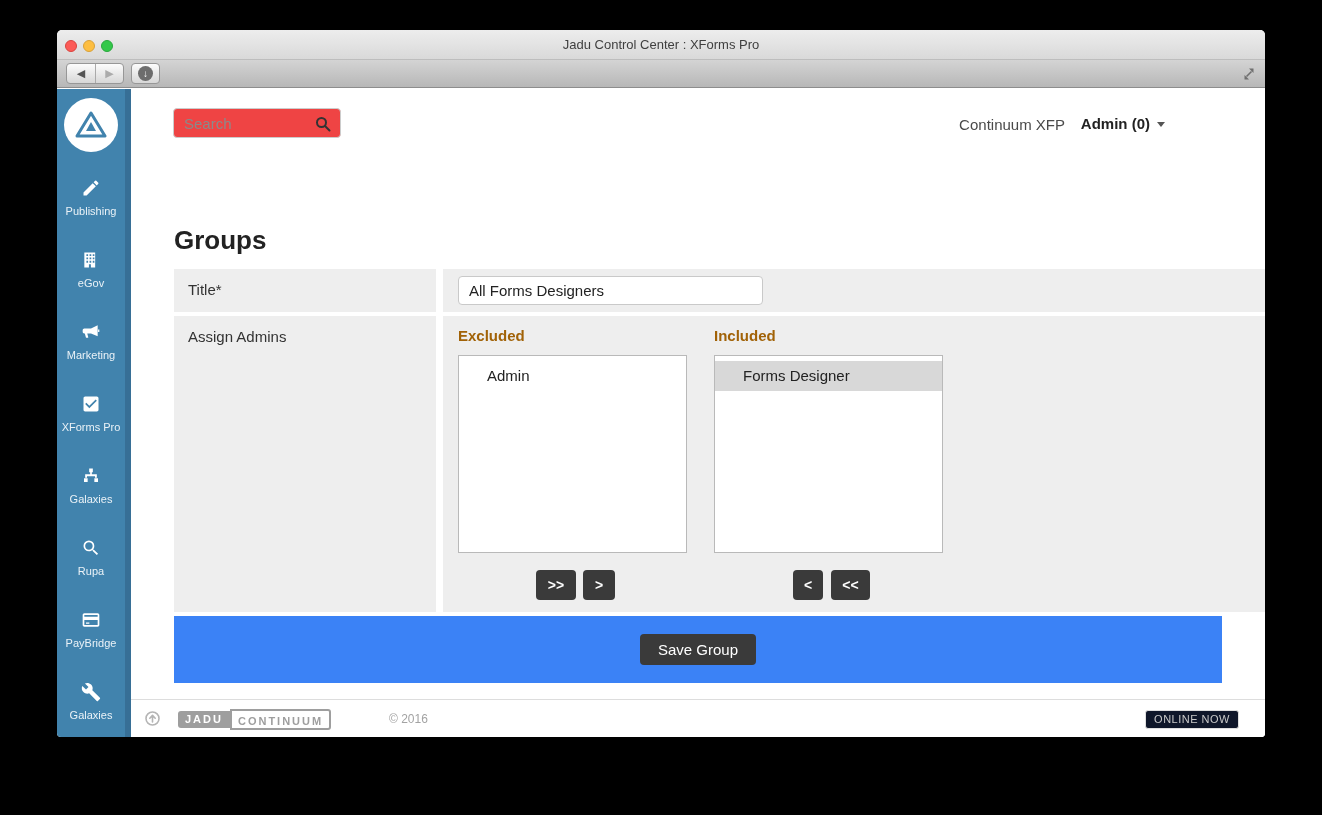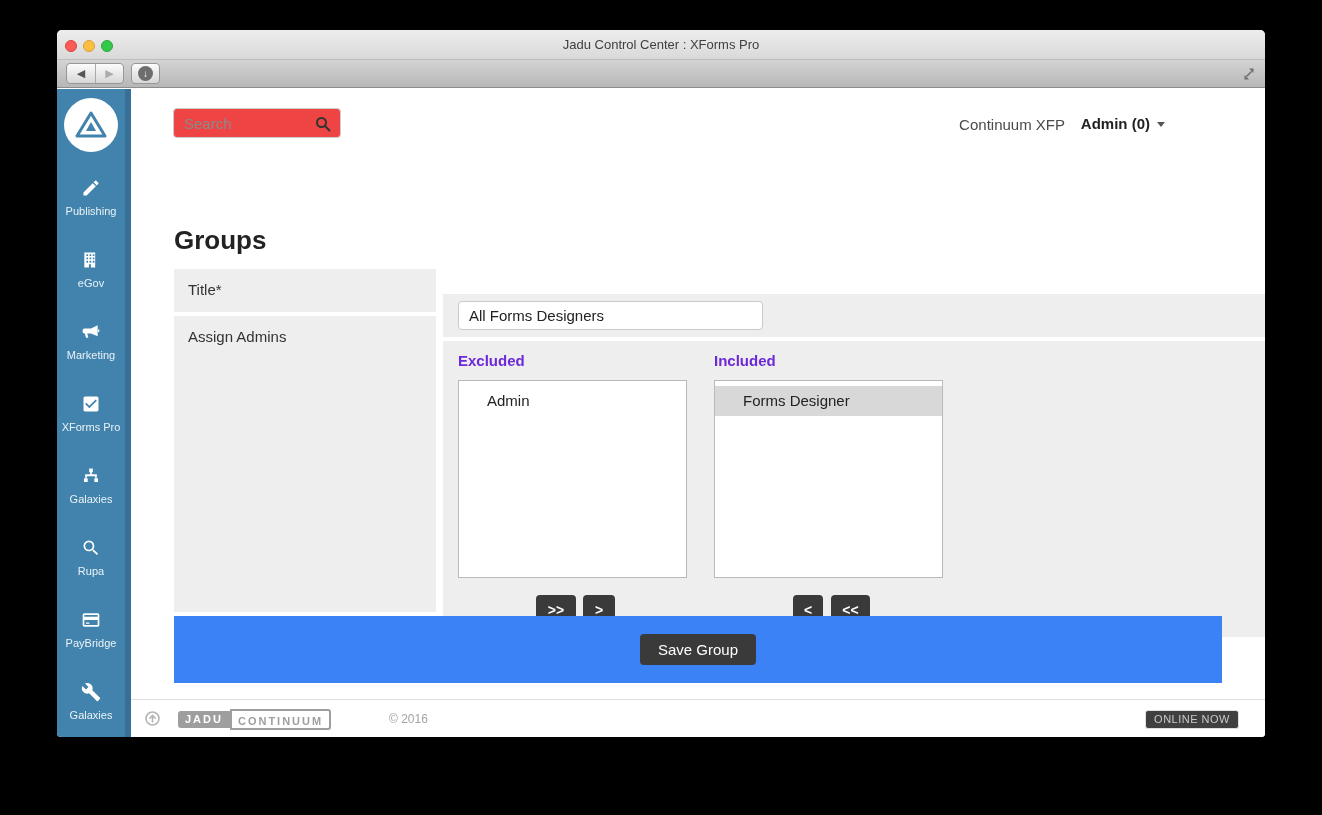--- a/index.html
+++ b/index.html
@@ -40,25 +40,25 @@
   .search-input::placeholder { color:#8a8a8a; }
   .search-ic { position:absolute; right:9px; top:7px; }
   .product-name { position:absolute; right:200px; top:27px; font-size:15px; color:#4a4a4a; }
   .user-menu { position:absolute; right:100px; top:26px; font-size:15px; font-weight:bold; color:#222; cursor:pointer; display:flex; align-items:center; gap:7px; }
   .caret { width:0; height:0; border-left:4px solid transparent; border-right:4px solid transparent; border-top:5px solid #555; margin-top:2px; }
 
   .page-title { position:absolute; left:43px; top:136px; font-size:26px; color:#222; }
 
   
   .row-label { position:absolute; background:#eee; left:43px; width:262px; font-size:15px; color:#333; padding:12px 0 0 14px; }
-  .row-field { position:absolute; background:#eee; left:312px; width:863px;margin-top:25px; }
+  .row-field { position:absolute; background:#eee; left:312px; width:863px; }
   .r1 { top:180px; height:43px; }
   .r2 { top:227px; height:296px; }
   .title-input { position:absolute; left:15px; top:7px; width:305px; height:29px; border:1px solid #c9c9c9; border-radius:4px; padding:0 10px; font-size:15px; color:#222; font-family:"Liberation Sans",sans-serif; outline:none; }
-  .col-head { position:absolute; top:11px; font-size:15px; font-weight:bold; color:#6d28d9; }
+  .col-head { position:absolute; top:11px; font-size:15px; font-weight:bold; color:#a16207; }
   .col-head.exc { left:15px; }
   .col-head.inc { left:271px; }
   .listbox { position:absolute; top:39px; width:229px; height:198px; background:#fff; border:1px solid #b9b9b9; padding-top:5px; overflow:hidden; }
   .listbox.exc { left:15px; }
   .listbox.inc { left:271px; }
   .list-item { height:30px; line-height:30px; padding-left:28px; font-size:15px; color:#222; margin-bottom:1px; cursor:pointer; }
   .list-item.selected { background:#d8d8d8; }
   .xferbtn { position:absolute; top:254px; height:30px; background:#3a3a3a; color:#fff; border:0; border-radius:4px; font-size:14px; font-weight:bold; font-family:"Liberation Sans",sans-serif; cursor:pointer; }
   .b-allr { left:93px; width:40px; }
   .b-r    { left:140px; width:32px; }
@@ -68,21 +68,21 @@
   .save-row { position:absolute; left:43px; top:527px; width:1048px; height:67px; background:#3b82f6; display:flex; align-items:center; justify-content:center; }
   .save-btn { background:#3a3a3a; color:#fff; border:0; border-radius:4px; height:31px; padding:0 18px; font-size:15px; font-family:"Liberation Sans",sans-serif; cursor:pointer; }
 
   
   .footer { position:absolute; left:0; right:0; bottom:0; height:38px; border-top:1px solid #ddd; background:#fff; }
   .toplink { position:absolute; left:14px; top:11px; cursor:pointer; }
   .brand { position:absolute; left:47px; top:9px; display:flex; align-items:center; }
   .brand-left { background:#9e9e9e; color:#fff; font-size:11px; font-weight:bold; letter-spacing:2px; padding:2px 7px 3px; border-radius:3px 0 0 3px; }
   .brand-right { border:2px solid #9e9e9e; color:#9e9e9e; font-size:11px; font-weight:bold; letter-spacing:2px; padding:4px 6px 1px; border-radius:0 3px 3px 0; }
   .copyright { margin-left:6px; color:#a3a3a3; font-size:12px; position:absolute; left:252px; top:12px; }
-  .online-badge { position:absolute; right:26px; top:10px; border:1px solid #e0e0e0; border-radius:3px; color:#c9c9c9; font-size:11px; letter-spacing:.5px; padding:2px 8px 3px; background:#404040; }
+  .online-badge { position:absolute; right:26px; top:10px; border:1px solid #e0e0e0; border-radius:3px; color:#c9c9c9; font-size:11px; letter-spacing:.5px; padding:2px 8px 3px; background:#0f172a; }
 </style>
 </head>
 <body>
 
 <div class="screen">
   <div class="window">
 
     <div class="titlebar">
       <div class="lights">
         <div class="light red"></div>

